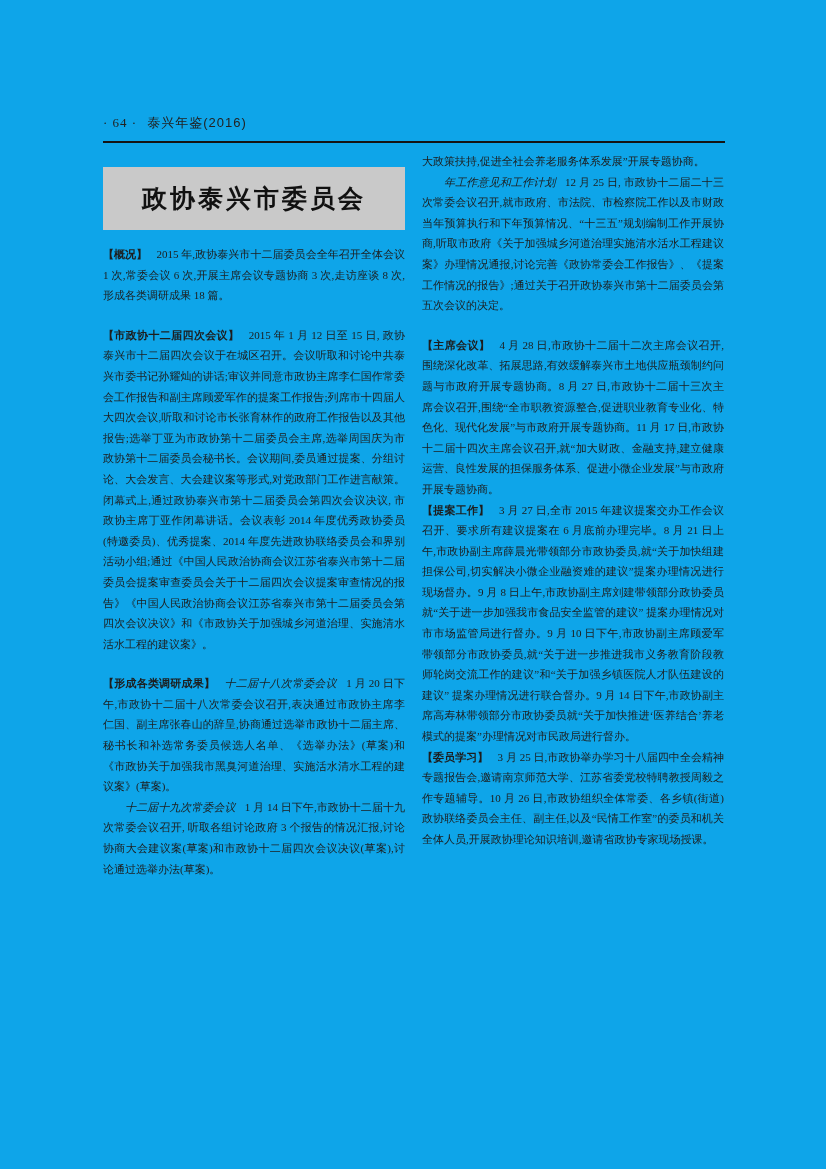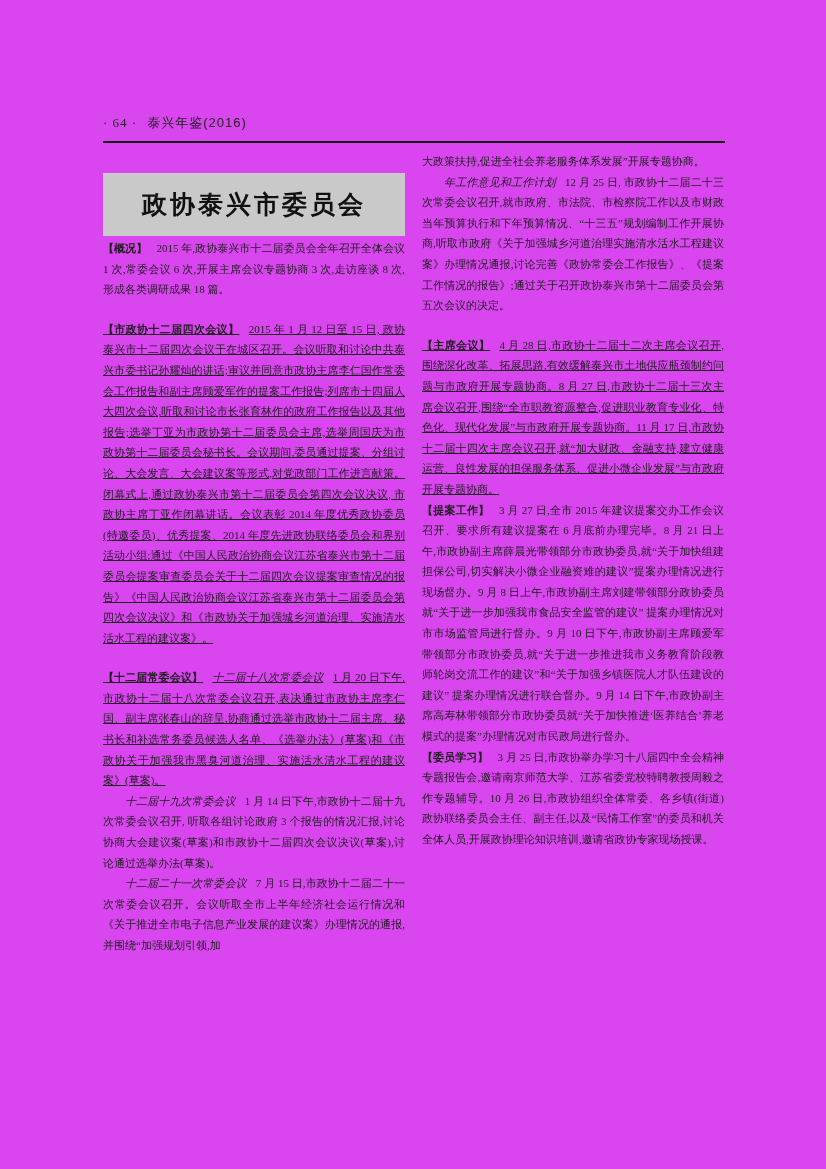--- a/index.html
+++ b/index.html
@@ -1,20 +1,20 @@
 <!DOCTYPE html>
 <html lang="zh"><head>
 <meta charset="utf-8">
 <style>
   html, body { margin: 0; padding: 0; background: #ffffff; }
   .page {
     position: relative;
     width: 826px;
     height: 1169px;
-    background: #d946ef;
+    background: #0ea5e9;
     overflow: hidden;
     font-family: "Liberation Serif", serif;
     color: #1d1d1d;
   }
   .inner {
     position: absolute;
     left: 103px;
     top: 114px;
     width: 622px;
   }
@@ -31,44 +31,44 @@
     background: #141414;
     margin-top: 9px;
   }
   .columns {
     display: flex;
     gap: 17px;
     margin-top: 8px;
   }
   .col { width: 302px; }
   .title-box {
-    margin-top: 22px;
+    margin-top: 16px;
     height: 63px;
     background: #c9c9c9;
     display: flex;
     align-items: center;
     justify-content: center;
   }
   .title-box .t {
     font-family: "Liberation Sans", sans-serif;
     font-size: 25px;
     font-weight: bold;
     letter-spacing: 3px;
     color: #111111;
   }
   p.para {
     margin: 0;
     font-size: 11px;
     line-height: 20.6px;
     text-align: justify;
     word-break: break-all;
   }
-  p.para.sec { margin-top: 19px; text-decoration: underline; }
+  p.para.sec { margin-top: 19px; }
   p.para.sec-lg { }
-  p.para.first-after-title { margin-top: 2px; }
+  p.para.first-after-title { margin-top: 14px; }
   p.para.indent { text-indent: 2em; }
   .head {
     font-family: "Liberation Sans", sans-serif;
     font-weight: bold;
     margin-right: 0.85em;
   }
   .subhead {
     font-style: italic;
     margin-right: 0.85em;
   }
@@ -93,31 +93,28 @@
 
         <p class="para first-after-title">
           <span class="head">【概况】</span><span>2015 年,政协泰兴市十二届委员会全年召开全体会议 1 次,常委会议 6 次,开展主席会议专题协商 3 次,走访座谈 8 次,形成各类调研成果 18 篇。</span>
         </p>
 
         <p class="para sec">
           <span class="head">【市政协十二届四次会议】</span><span>2015 年 1 月 12 日至 15 日, 政协泰兴市十二届四次会议于在城区召开。会议听取和讨论中共泰兴市委书记孙耀灿的讲话;审议并同意市政协主席李仁国作常委会工作报告和副主席顾爱军作的提案工作报告;列席市十四届人大四次会议,听取和讨论市长张育林作的政府工作报告以及其他报告;选举丁亚为市政协第十二届委员会主席,选举周国庆为市政协第十二届委员会秘书长。会议期间,委员通过提案、分组讨论、大会发言、大会建议案等形式,对党政部门工作进言献策。闭幕式上,通过政协泰兴市第十二届委员会第四次会议决议, 市政协主席丁亚作闭幕讲话。会议表彰 2014 年度优秀政协委员(特邀委员)、优秀提案、2014 年度先进政协联络委员会和界别活动小组;通过《中国人民政治协商会议江苏省泰兴市第十二届委员会提案审查委员会关于十二届四次会议提案审查情况的报告》《中国人民政治协商会议江苏省泰兴市第十二届委员会第四次会议决议》和《市政协关于加强城乡河道治理、实施清水活水工程的建议案》。</span>
         </p>
 
         <p class="para sec">
-          <span class="head">【十二届常委会议】</span><span class="subhead">十二届十八次常委会议</span><span>1 月 20 日下午,市政协十二届十八次常委会议召开,表决通过市政协主席李仁国、副主席张春山的辞呈,协商通过选举市政协十二届主席、秘书长和补选常务委员候选人名单、《选举办法》(草案)和《市政协关于加强我市黑臭河道治理、实施活水清水工程的建议案》(草案)。</span>
+          <span class="head">【形成各类调研成果】</span><span class="subhead">十二届十八次常委会议</span><span>1 月 20 日下午,市政协十二届十八次常委会议召开,表决通过市政协主席李仁国、副主席张春山的辞呈,协商通过选举市政协十二届主席、秘书长和补选常务委员候选人名单、《选举办法》(草案)和《市政协关于加强我市黑臭河道治理、实施活水清水工程的建议案》(草案)。</span>
         </p>
 
         <p class="para indent">
           <span class="subhead">十二届十九次常委会议</span><span>1 月 14 日下午,市政协十二届十九次常委会议召开, 听取各组讨论政府 3 个报告的情况汇报,讨论协商大会建议案(草案)和市政协十二届四次会议决议(草案),讨论通过选举办法(草案)。</span>
         </p>
 
 
-        <p class="para indent">
-          <span class="subhead">十二届二十一次常委会议</span><span>7 月 15 日,市政协十二届二十一次常委会议召开。会议听取全市上半年经济社会运行情况和《关于推进全市电子信息产业发展的建议案》办理情况的通报,并围绕“加强规划引领,加</span>
-        </p>
       </div>
 
       <div class="col">
         <p class="para">
           <span>大政策扶持,促进全社会养老服务体系发展”开展专题协商。</span>
         </p>
 
 
         <p class="para indent">
           <span class="subhead">年工作意见和工作计划</span><span>12 月 25 日, 市政协十二届二十三次常委会议召开,就市政府、市法院、市检察院工作以及市财政当年预算执行和下年预算情况、“十三五”规划编制工作开展协商,听取市政府《关于加强城乡河道治理实施清水活水工程建议案》办理情况通报,讨论完善《政协常委会工作报告》、《提案工作情况的报告》;通过关于召开政协泰兴市第十二届委员会第五次会议的决定。</span>

